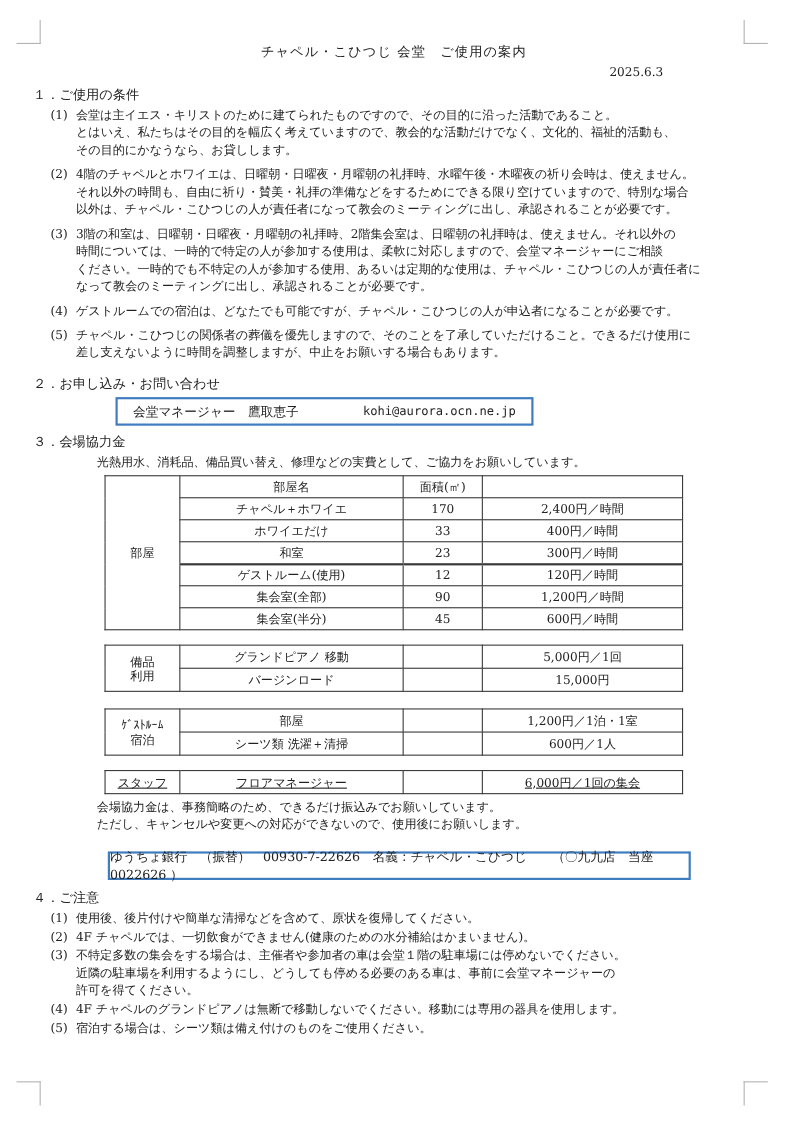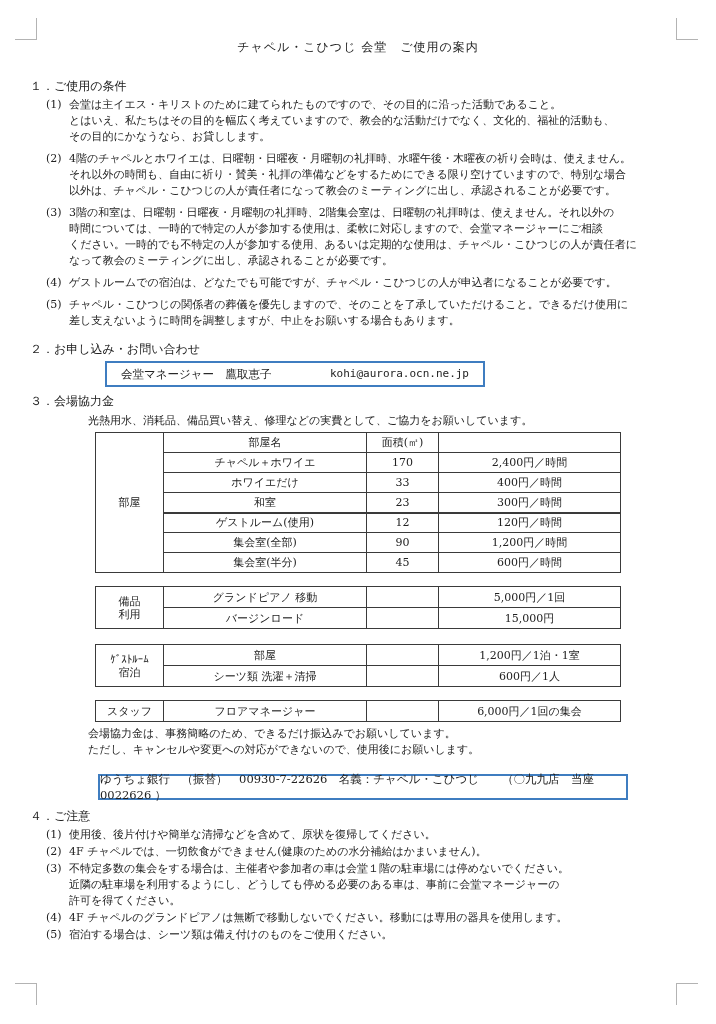--- a/index.html
+++ b/index.html
@@ -19,21 +19,21 @@
   .crop { position:absolute; width:22px; height:22px; }
   .crop-tl { left:15px; top:18px;  border-right:1px solid #b3b3b3; border-bottom:1px solid #b3b3b3; }
   .crop-tr { right:18px; top:18px; border-left:1px solid #b3b3b3;  border-bottom:1px solid #b3b3b3; }
   .crop-bl { left:15px; bottom:19px;  border-right:1px solid #b3b3b3; border-top:1px solid #b3b3b3; }
   .crop-br { right:18px; bottom:19px; border-left:1px solid #b3b3b3;  border-top:1px solid #b3b3b3; }
 
   .title { padding-top:36px; text-align:center; font-size:12px; line-height:22px; letter-spacing:1px; }
   .date  { text-align:right; margin-right:113px; font-size:11px; line-height:16px; }
 
   .sec-heading { margin-left:30px; font-size:12px; line-height:17px; }
-  .h1 { margin-top:20px; }
+  .h1 { margin-top:4px; }
   .h2 { margin-top:12px; }
   .h3 { margin-top:6px; }
   .h4 { margin-top:8px; }
 
   .items { margin-top:2px; }
   .item { display:flex; margin:0 40px 6px 46px; }
   .items-tight .item { margin-bottom:1px; }
   .item .num { flex:0 0 23px; }
   .item .txt { flex:1; white-space:pre-line; }
 
@@ -54,35 +54,36 @@
   table.rates td {
     border:1px solid #3a3a3a;
     text-align:center; vertical-align:middle;
     font-size:11px; padding:0 2px; height:20px; line-height:13px;
   }
   table.rates td.lbl { white-space:pre-line; }
   table.t-rooms tr.thick td { border-bottom-width:2px; }
   table.t-equip td, table.t-guest td, table.t-staff td { height:21px; }
   .mt-equip { margin-top:13px; }
   .mt-guest { margin-top:15px; }
-  .mt-staff { margin-top:13px; }
+  .mt-staff { margin-top:13px;text-decoration:underline; }
   .note { margin-left:88px; margin-top:4px; white-space:pre-line; line-height:16px; }
   .mt-table { margin-top:3px; }
 </style>
 </head>
 <body>
 
 <div class="page">
 
   <div class="crop crop-tl"></div>
   <div class="crop crop-tr"></div>
   <div class="crop crop-bl"></div>
   <div class="crop crop-br"></div>
 
   <div class="title">チャペル・こひつじ 会堂　ご使用の案内</div>
+  <div class="date">2025.6.3</div>
 
   <div class="sec-heading h1">１．ご使用の条件</div>
   <div class="items">
     <div class="item">
       <span class="num">(1)</span>
       <div class="txt">会堂は主イエス・キリストのために建てられたものですので、その目的に沿った活動であること。
 とはいえ、私たちはその目的を幅広く考えていますので、教会的な活動だけでなく、文化的、福祉的活動も、
 その目的にかなうなら、お貸しします。</div>
     </div>
     <div class="item">

